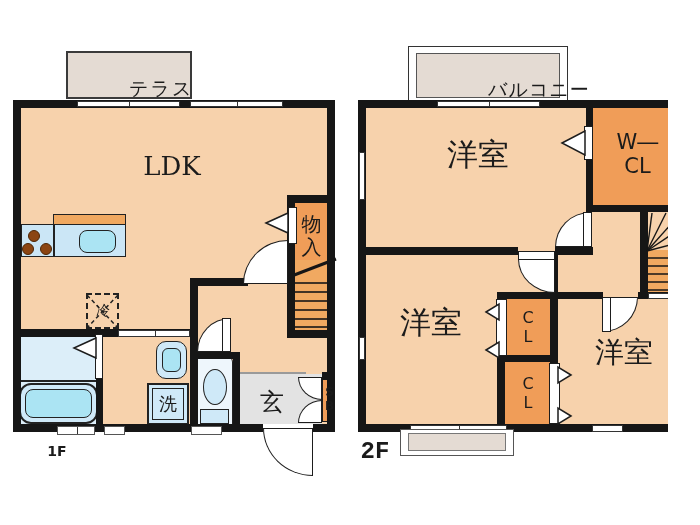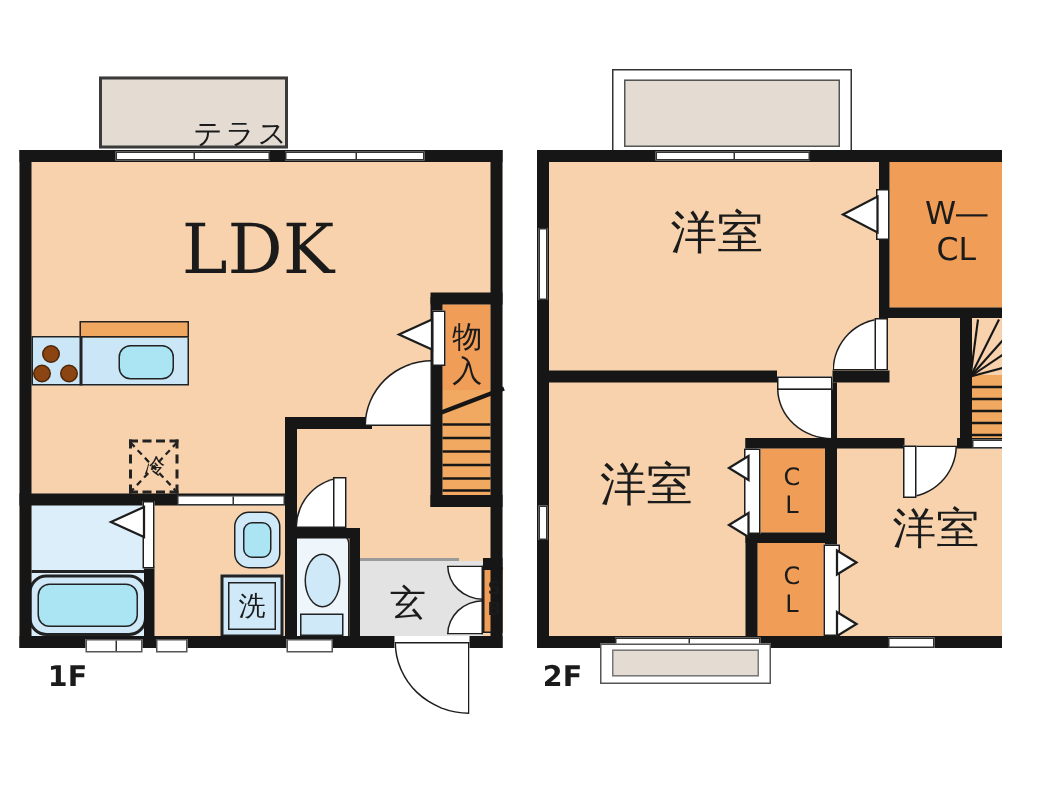--- a/index.html
+++ b/index.html
@@ -99,20 +99,21 @@
   <div class="door" style="left:197px;top:318px;width:33px;height:34px;border-top-left-radius:100% 100%;"></div>
   <div class="leaf" style="left:222px;top:318px;width:9px;height:34px;"></div>
   <div class="door" style="left:263px;top:428px;width:50px;height:48px;border-bottom-left-radius:100% 100%;"></div>
   <div class="door" style="left:298px;top:377px;width:24px;height:23px;border-bottom-left-radius:100% 100%;"></div>
   <div class="door" style="left:298px;top:400px;width:24px;height:23px;border-top-left-radius:100% 100%;"></div>
   <div class="leaf" style="left:288px;top:207px;width:9px;height:37px;"></div>
   <div class="leaf" style="left:95px;top:334px;width:8px;height:45px;"></div>
 
   <div class="room" style="left:408px;top:46px;width:160px;height:57px;background:#fff;border:1.5px solid #333;"></div>
   <div class="room" style="left:416px;top:53px;width:144px;height:45px;background:#e4dbd3;border:1px solid #555;"></div>
+  <div class="label" style="left:488px;top:77px;font-size:19px;letter-spacing:1px;">バルコニー</div>
 
   <div class="room" style="left:358px;top:100px;width:332px;height:332px;background:#f7d2ac;"></div>
 
   <div class="room" style="left:593px;top:108px;width:89px;height:97px;background:#f09d58;"></div>
   <div class="room" style="left:505px;top:299px;width:45px;height:56px;background:#f09d58;"></div>
   <div class="room" style="left:505px;top:362px;width:45px;height:62px;background:#f09d58;"></div>
   <div class="room" style="left:648px;top:250px;width:34px;height:48px;background:#f1a961;"></div>
 
   <div class="wall" style="left:358px;top:100px;width:332px;height:8px;"></div>
   <div class="wall" style="left:358px;top:424px;width:332px;height:8px;"></div>
@@ -185,39 +186,39 @@
       <polygon points="266,223 288,213 288,233"></polygon>
       <polygon points="74,348 96,338 96,358"></polygon>
       <polygon points="562,143 585,131 585,155"></polygon>
       <polygon points="486,312 499,304 499,320"></polygon>
       <polygon points="486,350 499,342 499,358"></polygon>
       <polygon points="571,375 558,367 558,383"></polygon>
       <polygon points="571,416 558,408 558,424"></polygon>
     </g>
   </svg>
 
-  <div class="label serif ctr" style="left:172px;top:166px;font-size:46px;">LDK</div>
+  <div class="label serif ctr" style="left:172px;top:166px;font-size:26px;">LDK</div>
 
   <div class="label stacked" style="left:300px;top:206px;width:23px;height:60px;font-size:20px;">物入</div>
   <div class="label ctr" style="left:272px;top:402px;font-size:24px;">玄</div>
   <div class="label stacked" style="left:324px;top:380px;width:11px;height:40px;font-size:12px;font-weight:600;">SB</div>
   <div class="label ctr" style="left:168px;top:404px;font-size:18px;">洗</div>
   <div class="label ctr" style="left:103px;top:311px;font-size:14px;">冷</div>
-  <div class="label ctr" style="left:45px;top:451px;font-size:19px;font-weight:600;">1F</div>
+  <div class="label ctr" style="left:57px;top:451px;font-size:14px;font-weight:600;">1F</div>
 
   <div class="label serif ctr" style="left:478px;top:155px;font-size:31px;">洋室</div>
 
   <div class="abs" style="left:593px;top:125px;width:89px;height:58px;display:flex;flex-direction:column;
               align-items:center;justify-content:center;font-size:21px;line-height:1.15;color:#1b1b1b;">
     <span>W―</span>
     <span>CL</span>
   </div>
 
   <div class="label serif ctr" style="left:431px;top:323px;font-size:31px;">洋室</div>
 
   <div class="label stacked" style="left:519px;top:304px;width:18px;height:47px;font-size:16px;">CL</div>
   <div class="label stacked" style="left:519px;top:370px;width:18px;height:47px;font-size:16px;">CL</div>
 
   <div class="label serif ctr" style="left:624px;top:353px;font-size:29px;">洋室</div>
 
-  <div class="label ctr" style="left:375px;top:451px;font-size:19px;font-weight:600;">2F</div>
+  <div class="label ctr" style="left:375px;top:451px;font-size:24px;font-weight:600;font-family:Liberation Mono, monospace;">2F</div>
 
 </div>
 
 </body></html>

